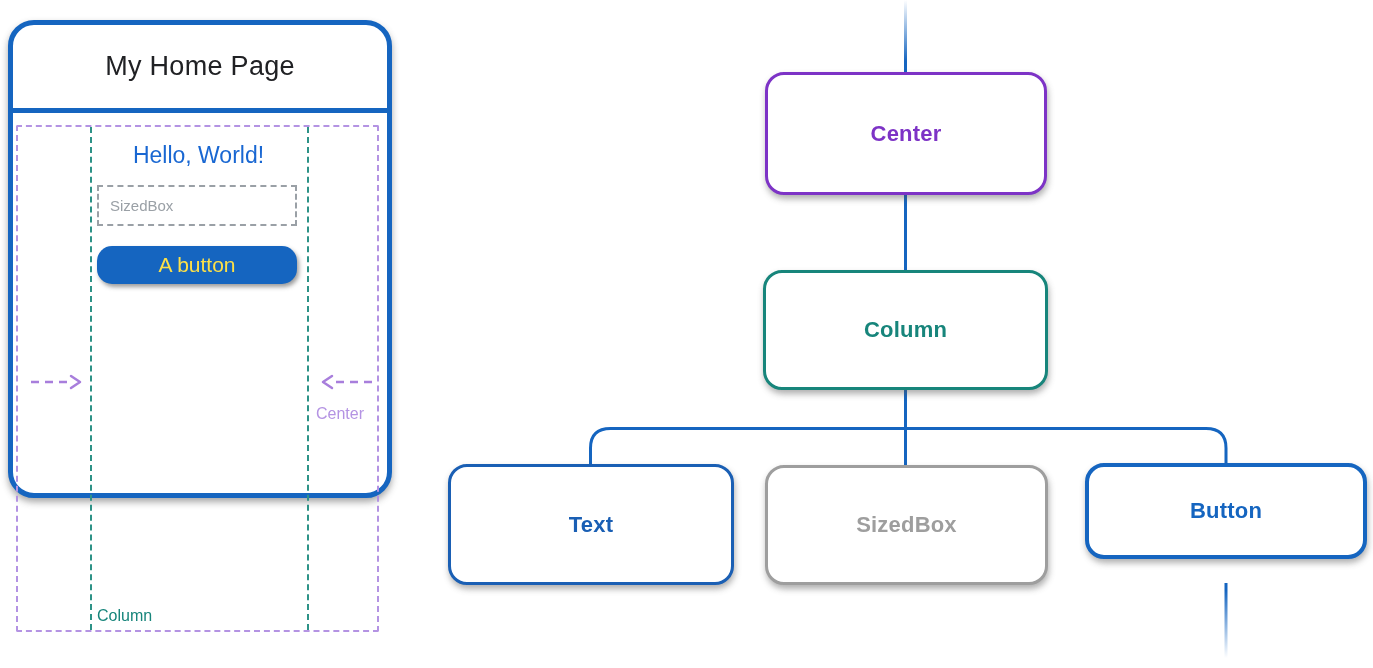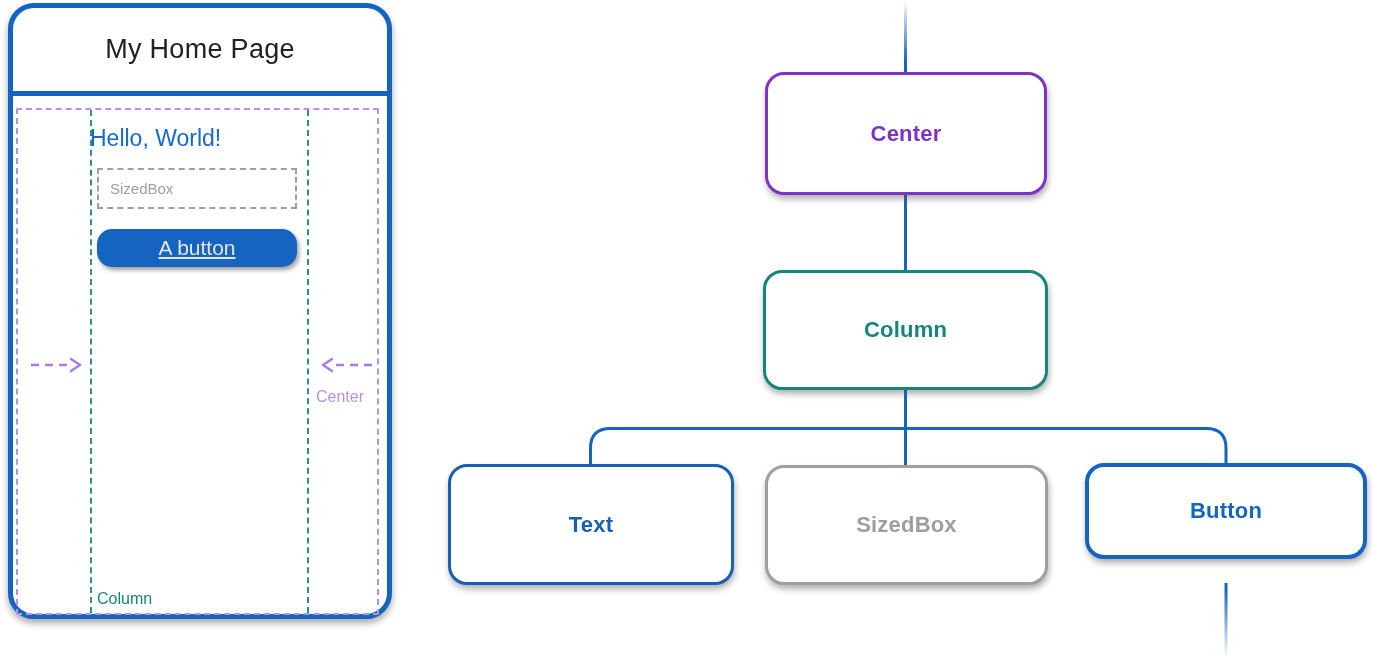--- a/index.html
+++ b/index.html
@@ -20,22 +20,22 @@
     height: 668px;
     background: #fff;
     overflow: hidden;
     font-family: "Liberation Sans", sans-serif;
   }
   .connectors { position: absolute; left: 0; top: 0; }
 
   
   .phone {
     position: absolute;
-    left: 8px; top: 3px;
-    width: 384px; height: 616px;
+    left: 8px; top: 20px;
+    width: 384px; height: 478px;
     background: #fff;
     border: 5px solid var(--blue);
     border-radius: 26px;
     box-shadow: 0 4px 7px rgba(60,60,60,.45);
   }
   .titlebar {
     height: 88px;
     border-bottom: 5px solid var(--blue);
     display: flex; align-items: center; justify-content: center;
   }
@@ -52,42 +52,41 @@
   }
   .col-dash {
     position: absolute; top: 9px; height: 503px; width: 0;
     border-left: 2px dashed var(--teal-dash);
   }
   .col-dash.left { left: 77px; }
   .col-dash.right { left: 294px; }
   .hello {
     position: absolute;
     left: 77px; top: 24px; width: 217px;
-    text-align: left;
+    text-align: center;
     font-size: 23px;
     color: var(--hello-blue);
   }
   .sizedbox-ph {
     position: absolute;
     left: 84px; top: 67px; width: 200px; height: 41px;
     border: 2px dashed var(--gray);
     display: flex; align-items: center;
     padding-left: 11px;
     color: var(--gray); font-size: 15px;
   }
   .a-button {
     position: absolute;
     left: 84px; top: 128px; width: 200px; height: 38px;
     background: var(--blue);
     border: none; border-radius: 15px;
-    color: #e5e5e5; font-size: 21px;
+    color: #fde047; font-size: 21px;
     font-family: "Liberation Sans", sans-serif;
     box-shadow: 2px 3px 4px rgba(60,60,60,.5);
     cursor: pointer;
-    text-decoration: underline;
   }
   .arrow { position: absolute; top: 256px; width: 56px; height: 16px; }
   .arrow.left { left: 16px; }
   .arrow.right { left: 305px; }
   .anno-center {
     position: absolute; left: 303px; top: 287px;
     font-size: 16px; color: var(--purple-dash);
   }
   .anno-column {
     position: absolute; left: 84px; top: 489px;

